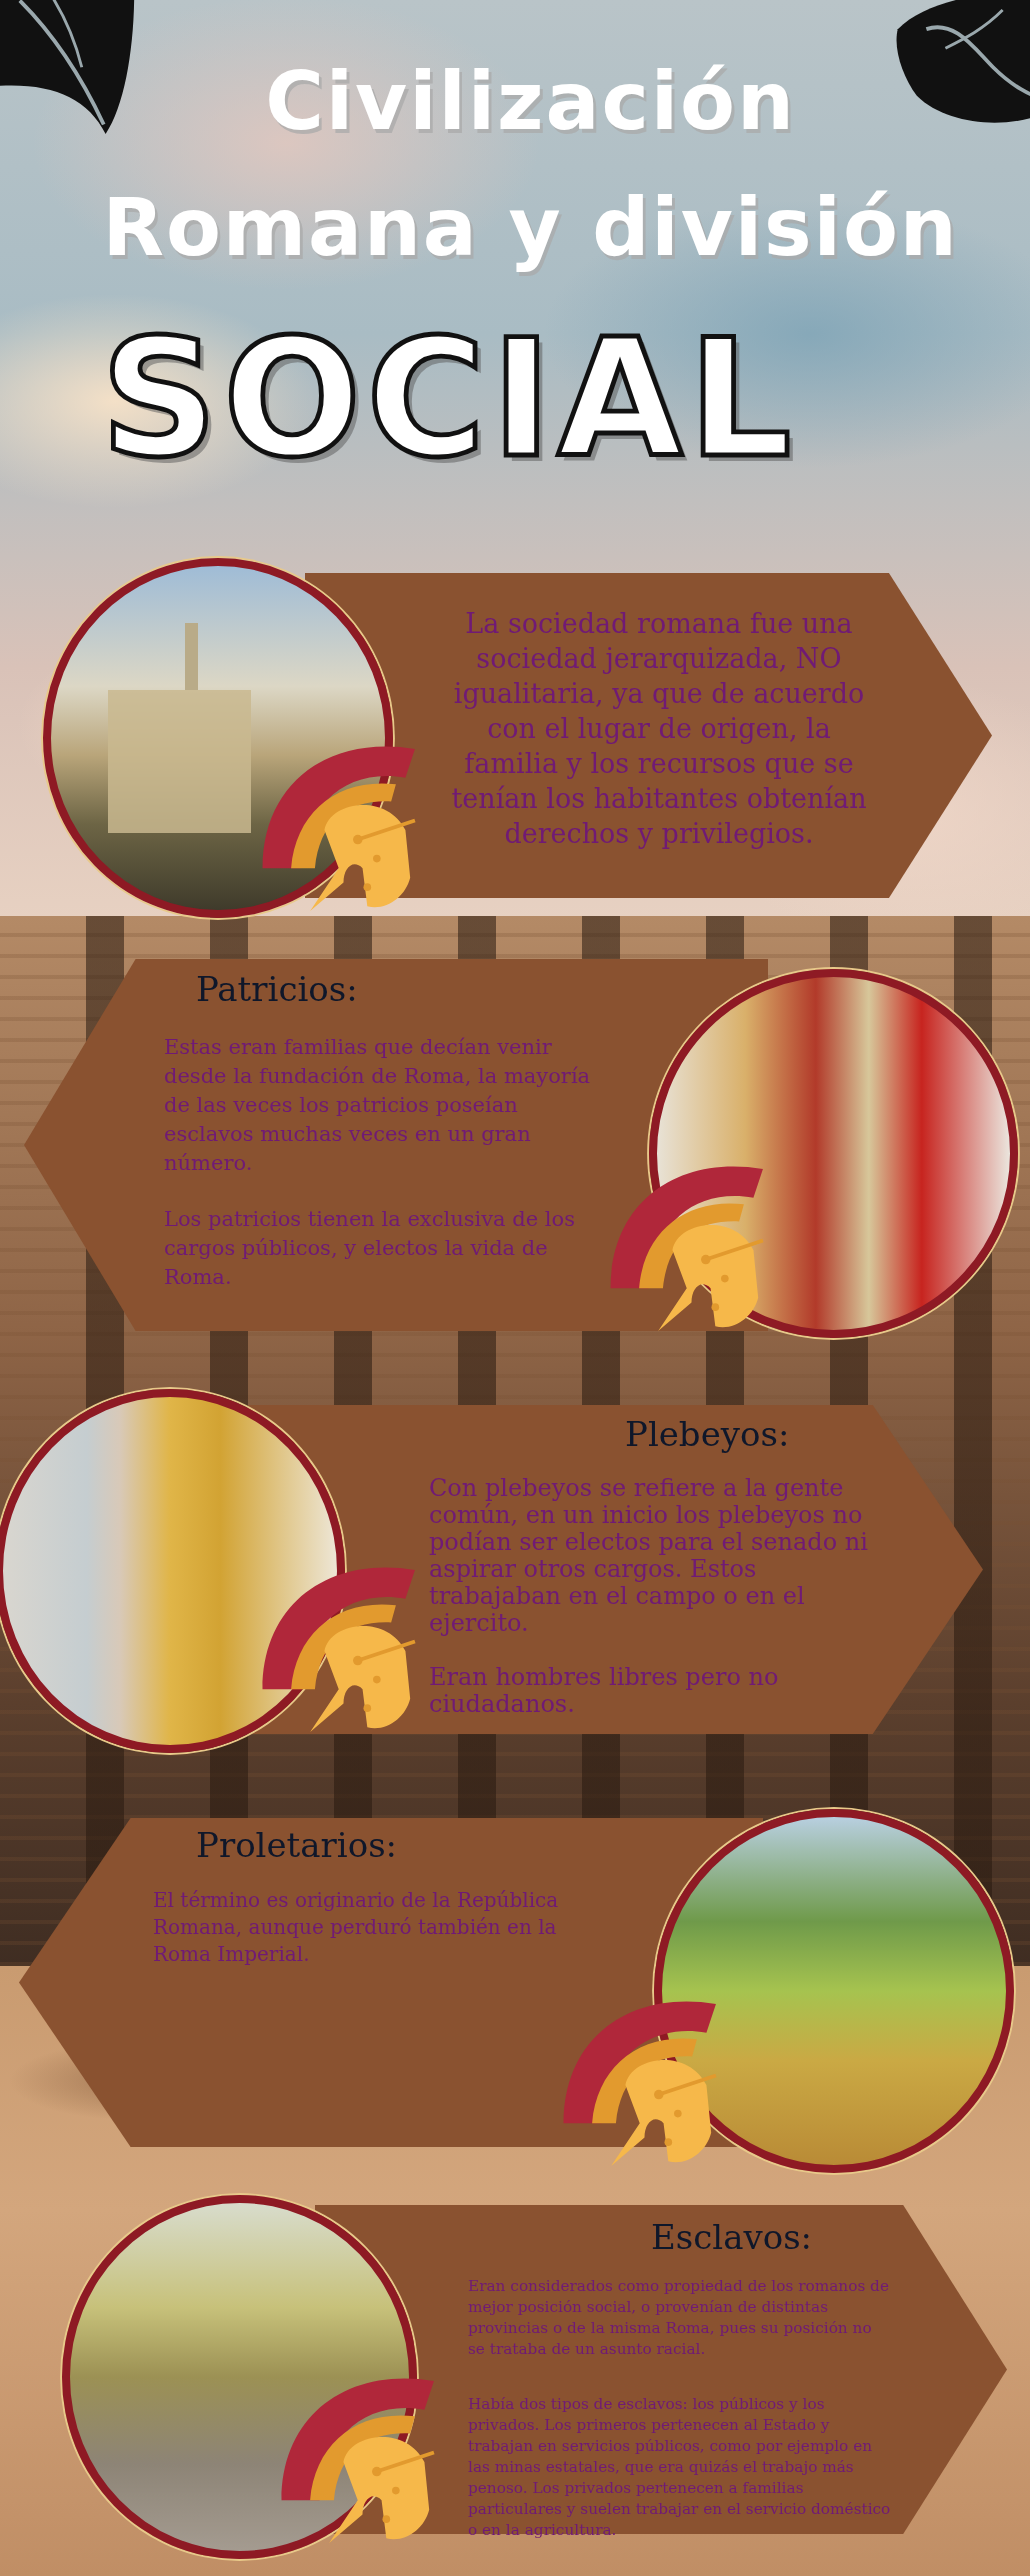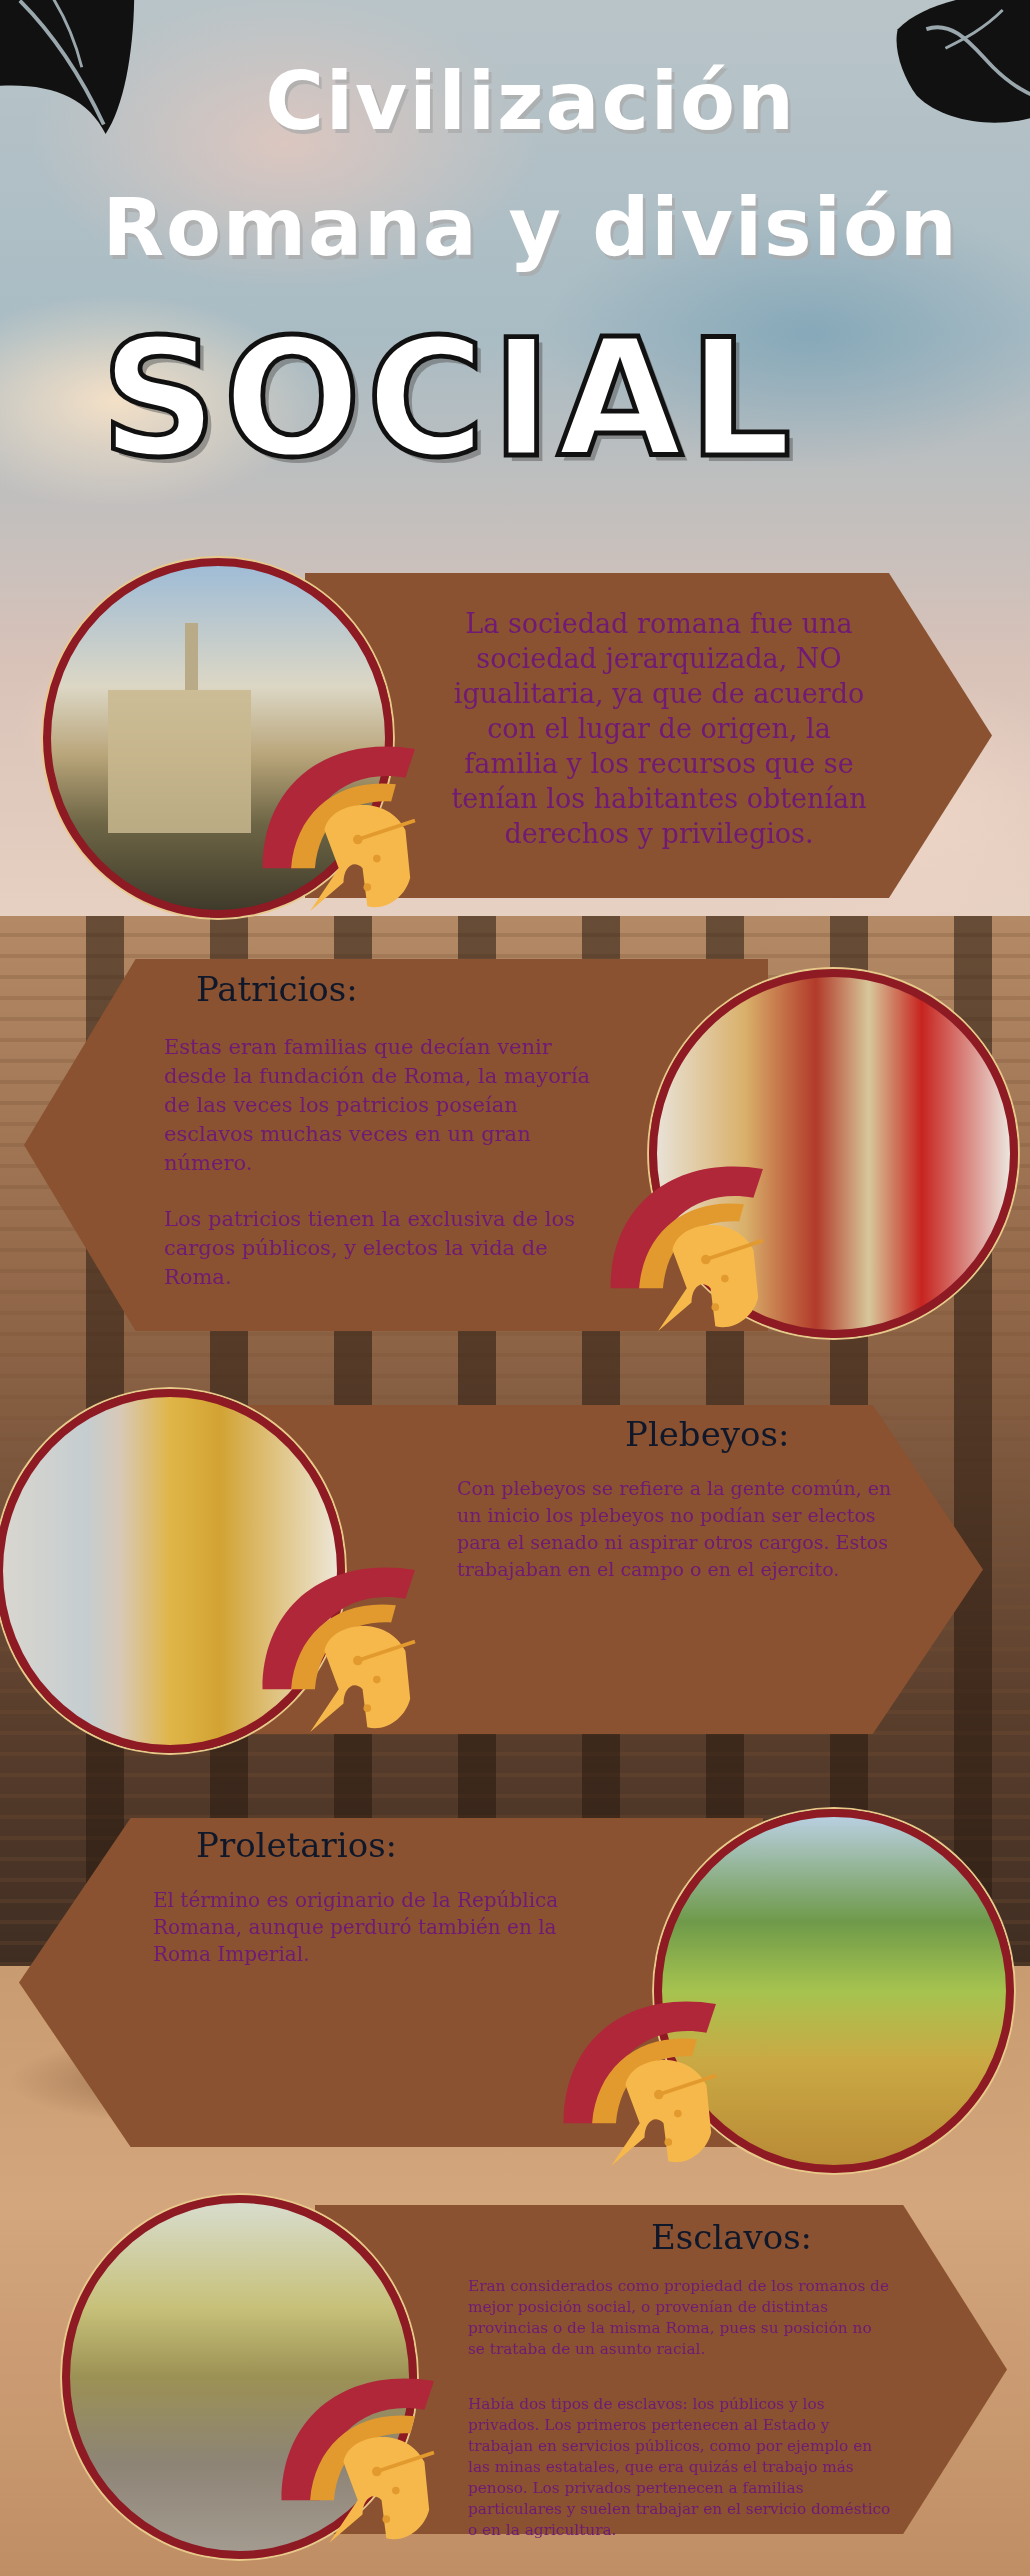--- a/index.html
+++ b/index.html
@@ -142,22 +142,23 @@
 <svg class="helmet" style="left:253px; top:1546px;" viewBox="0 0 190 200">
   <path d="M10 150 C10 60 80 10 170 25 L160 55 C100 45 55 80 50 150 Z" fill="#b0273a"></path>
   <path d="M40 150 C45 90 90 55 150 62 L145 80 C100 78 70 100 65 150 Z" fill="#e29a2e"></path>
   <path d="M75 110 C80 80 140 70 160 110 L165 160 C160 180 140 195 120 190 L115 150 C105 140 95 150 95 165 L60 195 L90 150 Z" fill="#f6b84a"></path>
   <circle cx="110" cy="120" r="5" fill="#e29a2e"></circle>
   <circle cx="130" cy="140" r="4" fill="#e29a2e"></circle>
   <circle cx="120" cy="170" r="4" fill="#e29a2e"></circle>
   <line x1="110" y1="120" x2="170" y2="100" stroke="#e29a2e" stroke-width="4"></line>
 </svg>
 <div class="panel-heading" style="left:625px; top:1414px;">Plebeyos:</div>
-<div class="panel-text" style="left:429px; top:1475px; width:449px; font-size:19px; line-height:27px;margin-left:28px;">
+<div class="panel-text" style="left:429px; top:1475px; width:449px; font-size:24px; line-height:27px;">
   <p class="para">Con plebeyos se refiere a la gente común, en un inicio los plebeyos no podían ser electos para el senado ni aspirar otros cargos. Estos trabajaban en el campo o en el ejercito.</p>
+  <p class="para">Eran hombres libres pero no ciudadanos.</p>
 </div>
 
 <div class="panel panel-left-arrow" style="left:19px; top:1818px; width:744px; height:329px;"></div>
 <div class="panel-heading" style="left:196px; top:1825px;">Proletarios:</div>
 <div class="panel-text" style="left:153px; top:1887px; width:439px; font-size:20px; line-height:27px;">
   <p class="para">El término es originario de la República Romana, aunque perduró también en la Roma Imperial.</p>
 </div>
 <div class="circle" style="left:654px; top:1809px; width:344px; height:348px;
      background: linear-gradient(180deg, #b8cfe0 0%, #6f9a4a 30%, #a6c34f 50%, #caa944 70%, #b98b36 100%);">
 </div>

